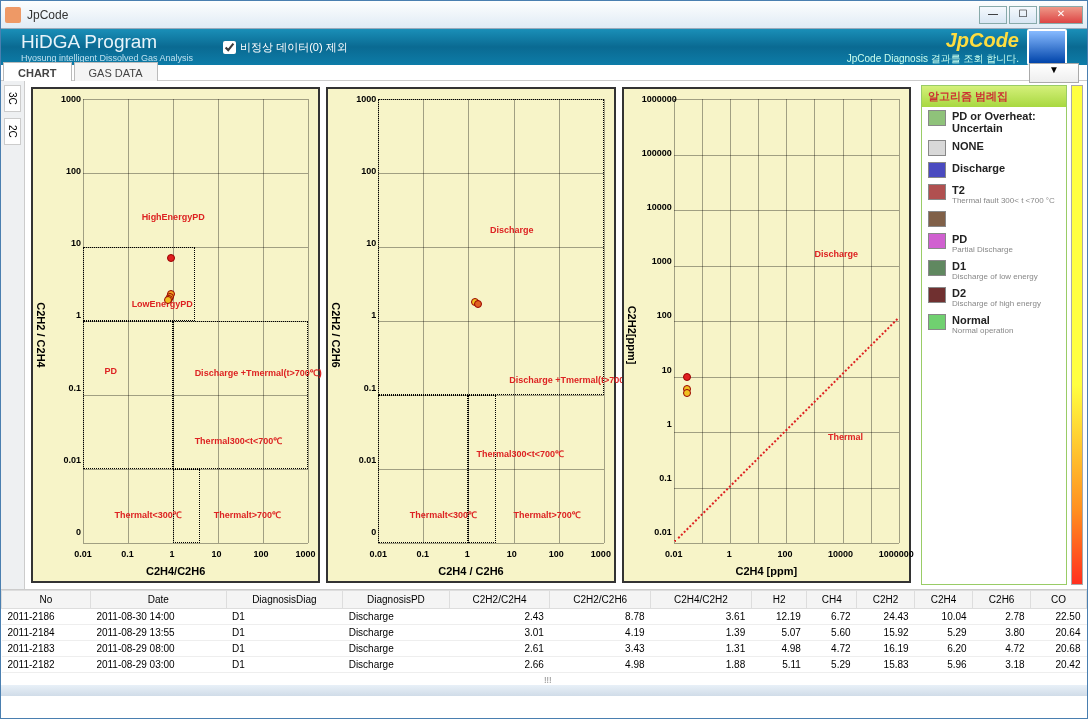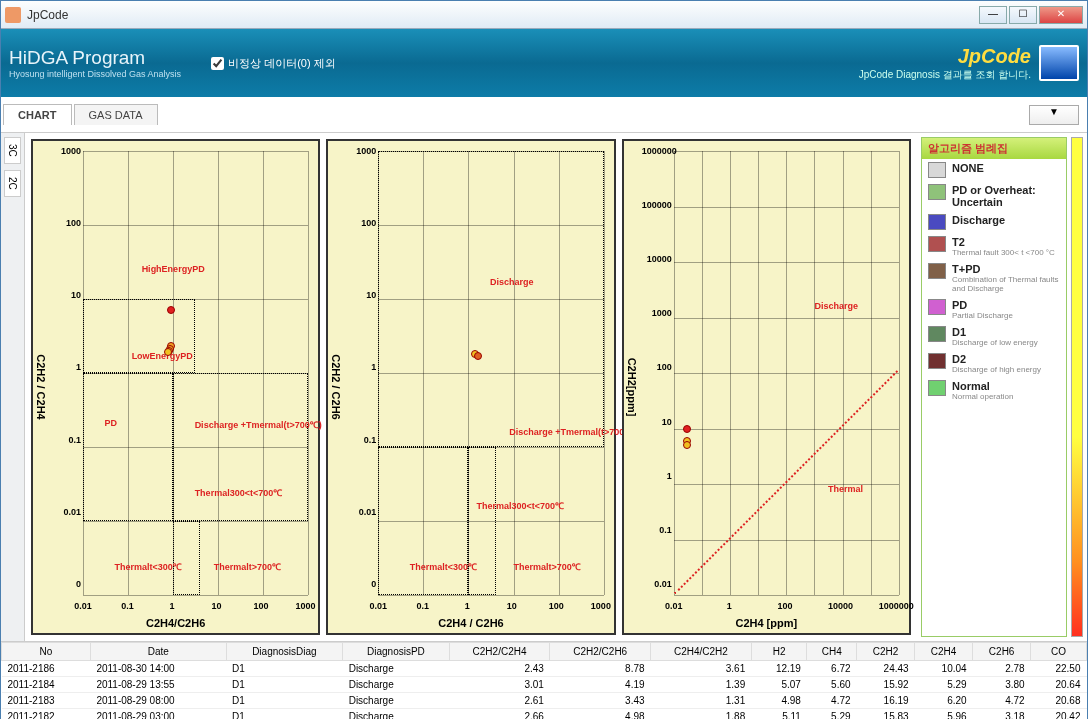--- a/index.html
+++ b/index.html
@@ -4,30 +4,30 @@
 <style>
 * { box-sizing: border-box; margin: 0; padding: 0; }
 body { font-family: "Malgun Gothic", Arial, sans-serif; font-size: 11px; background: #d8e6f0; overflow: hidden; }
 .window { width: 1088px; height: 719px; background: #fff; position: relative; border: 1px solid #4a7fb0; }
 .titlebar { height: 28px; background: linear-gradient(#fdfefe, #e0ebf5); display: flex; align-items: center; padding: 0 4px; border-bottom: 1px solid #9ab; }
 .titlebar .icon { width: 16px; height: 16px; background: #e96; margin-right: 6px; border-radius: 2px; }
 .titlebar .title { flex: 1; font-size: 12px; color: #333; }
 .winbtns { display: flex; gap: 2px; }
 .winbtn { width: 28px; height: 18px; background: linear-gradient(#f5f9fd,#d8e6f3); border: 1px solid #8aa; font-size: 10px; text-align: center; line-height: 14px; }
 .winbtn.close { background: linear-gradient(#e98,#d44); color: #fff; width: 44px; }
-.header { height: 68px; background: linear-gradient(#1a8fb8, #0a6a92 50%, #0d7ca8); display: flex; align-items: center; padding: 0 8px; color: #fff; }
+.header { height: 36px; background: linear-gradient(#1a8fb8, #0a6a92 50%, #0d7ca8); display: flex; align-items: center; padding: 0 20px; color: #fff; }
 .header .left .ptitle { font-size: 19px; font-weight: normal; color: #e8f4fa; }
 .header .left .psub { font-size: 9px; color: #bde0ef; }
 .header .chk { margin-left: 30px; font-size: 11px; color: #fff; display: flex; align-items: center; gap: 4px; }
 .header .chk input { accent-color: #fff; }
 .header .right { margin-left: auto; text-align: right; }
 .header .right .jpcode { font-size: 20px; font-weight: bold; font-style: italic; color: #ffdd40; }
 .header .right .jptag { font-size: 10px; color: #cfe; }
 .header .compicon { width: 40px; height: 36px; margin-left: 8px; background: linear-gradient(#8bf,#04a); border: 2px solid #fff; border-radius: 2px; }
-.tabsrow { display: flex; align-items: center; background: #fff; border-bottom: 1px solid #ccc; height: 36px; padding-left: 2px; }
+.tabsrow { display: flex; align-items: center; background: #fff; border-bottom: 1px solid #ccc; height: 16px; padding-left: 2px; }
 .tab { padding: 4px 14px; font-size: 11px; color: #444; border: 1px solid #bbb; border-bottom: none; margin-right: 2px; background: #f4f4f4; }
 .tab.active { background: #fff; font-weight: bold; }
 .dropbtn { margin-left: auto; margin-right: 8px; width: 50px; height: 20px; border: 1px solid #aaa; background: linear-gradient(#fff,#eee); text-align: center; font-size: 10px; }
 .main { display: flex; height: 508px; }
 .sidetabs { width: 24px; background: #eef0f2; border-right: 1px solid #ccc; display: flex; flex-direction: column; align-items: center; padding-top: 4px; gap: 6px; }
 .sidetab { writing-mode: vertical-rl; font-size: 10px; padding: 6px 2px; border: 1px solid #ccc; background: #fff; cursor: pointer; }
 .charts { flex: 1; display: flex; gap: 6px; padding: 6px; background: #fff; }
 .chartbox { flex: 1; border: 2px solid #333; background: #f7f4c8; position: relative; }
 .plot { position: absolute; left: 50px; top: 10px; right: 10px; bottom: 38px; background: #f7f4c8; }
 .ylabel { position: absolute; left: 2px; top: 50%; transform: translateY(-50%) rotate(0deg); writing-mode: vertical-rl; font-size: 11px; font-weight: bold; }
@@ -231,50 +231,46 @@
           <div class="xtick" style="left: calc(58.5% + 50px);">10000</div>
           <div class="xtick" style="left: calc(78% + 50px);">1000000</div>
         </div>
       </div>
 
     <div class="legendcol">
       <div class="legend">
         <div class="legendhdr">알고리즘 범례집</div>
         <div id="legitems">
             <div class="legitem">
+              <div class="legsw" style="background:#8fc27a"></div>
+    <div class="legtxt">
+                <div class="t1">PD or Overheat: Uncertain</div>
+    </div>
+            </div>
+            <div class="legitem">
               <div class="legsw" style="background:#d8d8d8"></div>
     <div class="legtxt">
                 <div class="t1">NONE</div>
-    </div>
-            </div>
-            <div class="legitem">
-              <div class="legsw" style="background:#8fc27a"></div>
-    <div class="legtxt">
-                <div class="t1">PD or Overheat: Uncertain</div>
     </div>
             </div>
             <div class="legitem">
               <div class="legsw" style="background:#4a4ac0"></div>
     <div class="legtxt">
                 <div class="t1">Discharge</div>
     </div>
             </div>
             <div class="legitem">
               <div class="legsw" style="background:#b05050"></div>
     <div class="legtxt">
                 <div class="t1">T2</div>
     <div class="t2">Thermal fault 300&lt; t &lt;700 °C</div>
               </div>
             </div>
             <div class="legitem">
               <div class="legsw" style="background:#806048"></div>
-    <div class="legtxt">
-                <div class="t1">T+PD</div>
-    <div class="t2">Combination of Thermal faults and Discharge</div>
-              </div>
             </div>
             <div class="legitem">
               <div class="legsw" style="background:#d060d0"></div>
     <div class="legtxt">
                 <div class="t1">PD</div>
     <div class="t2">Partial Discharge</div>
               </div>
             </div>
             <div class="legitem">
               <div class="legsw" style="background:#608860"></div>

